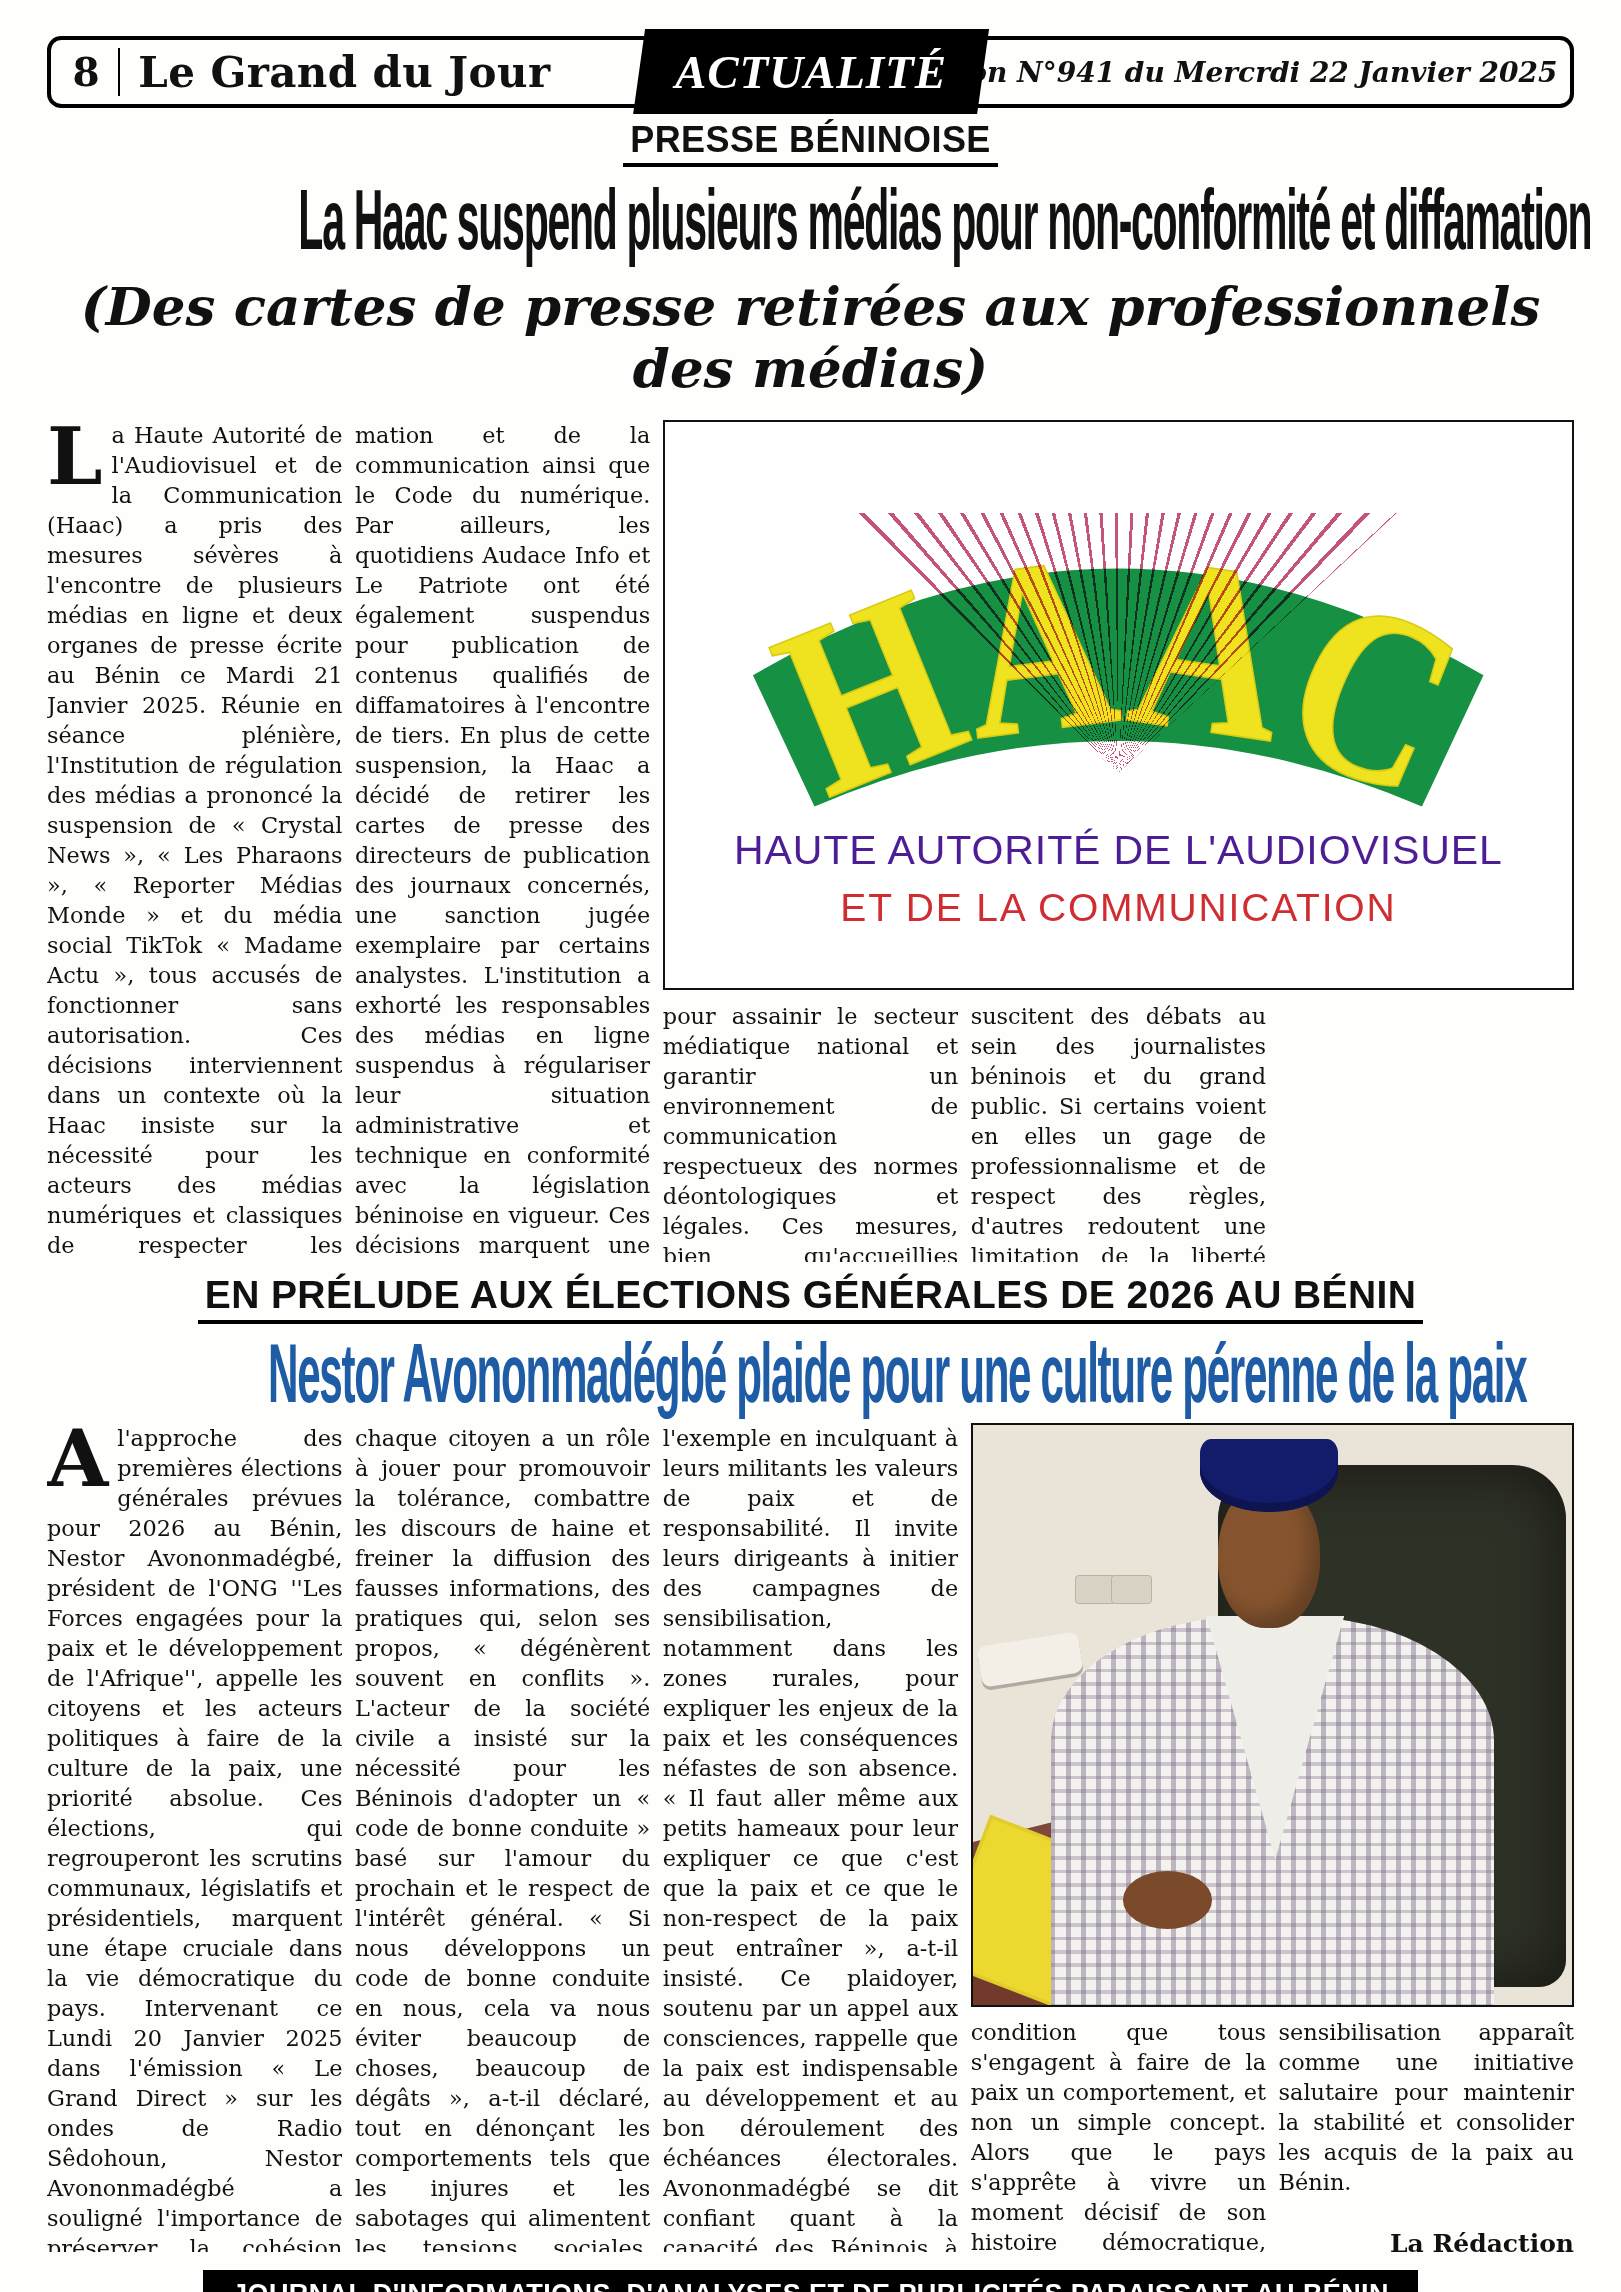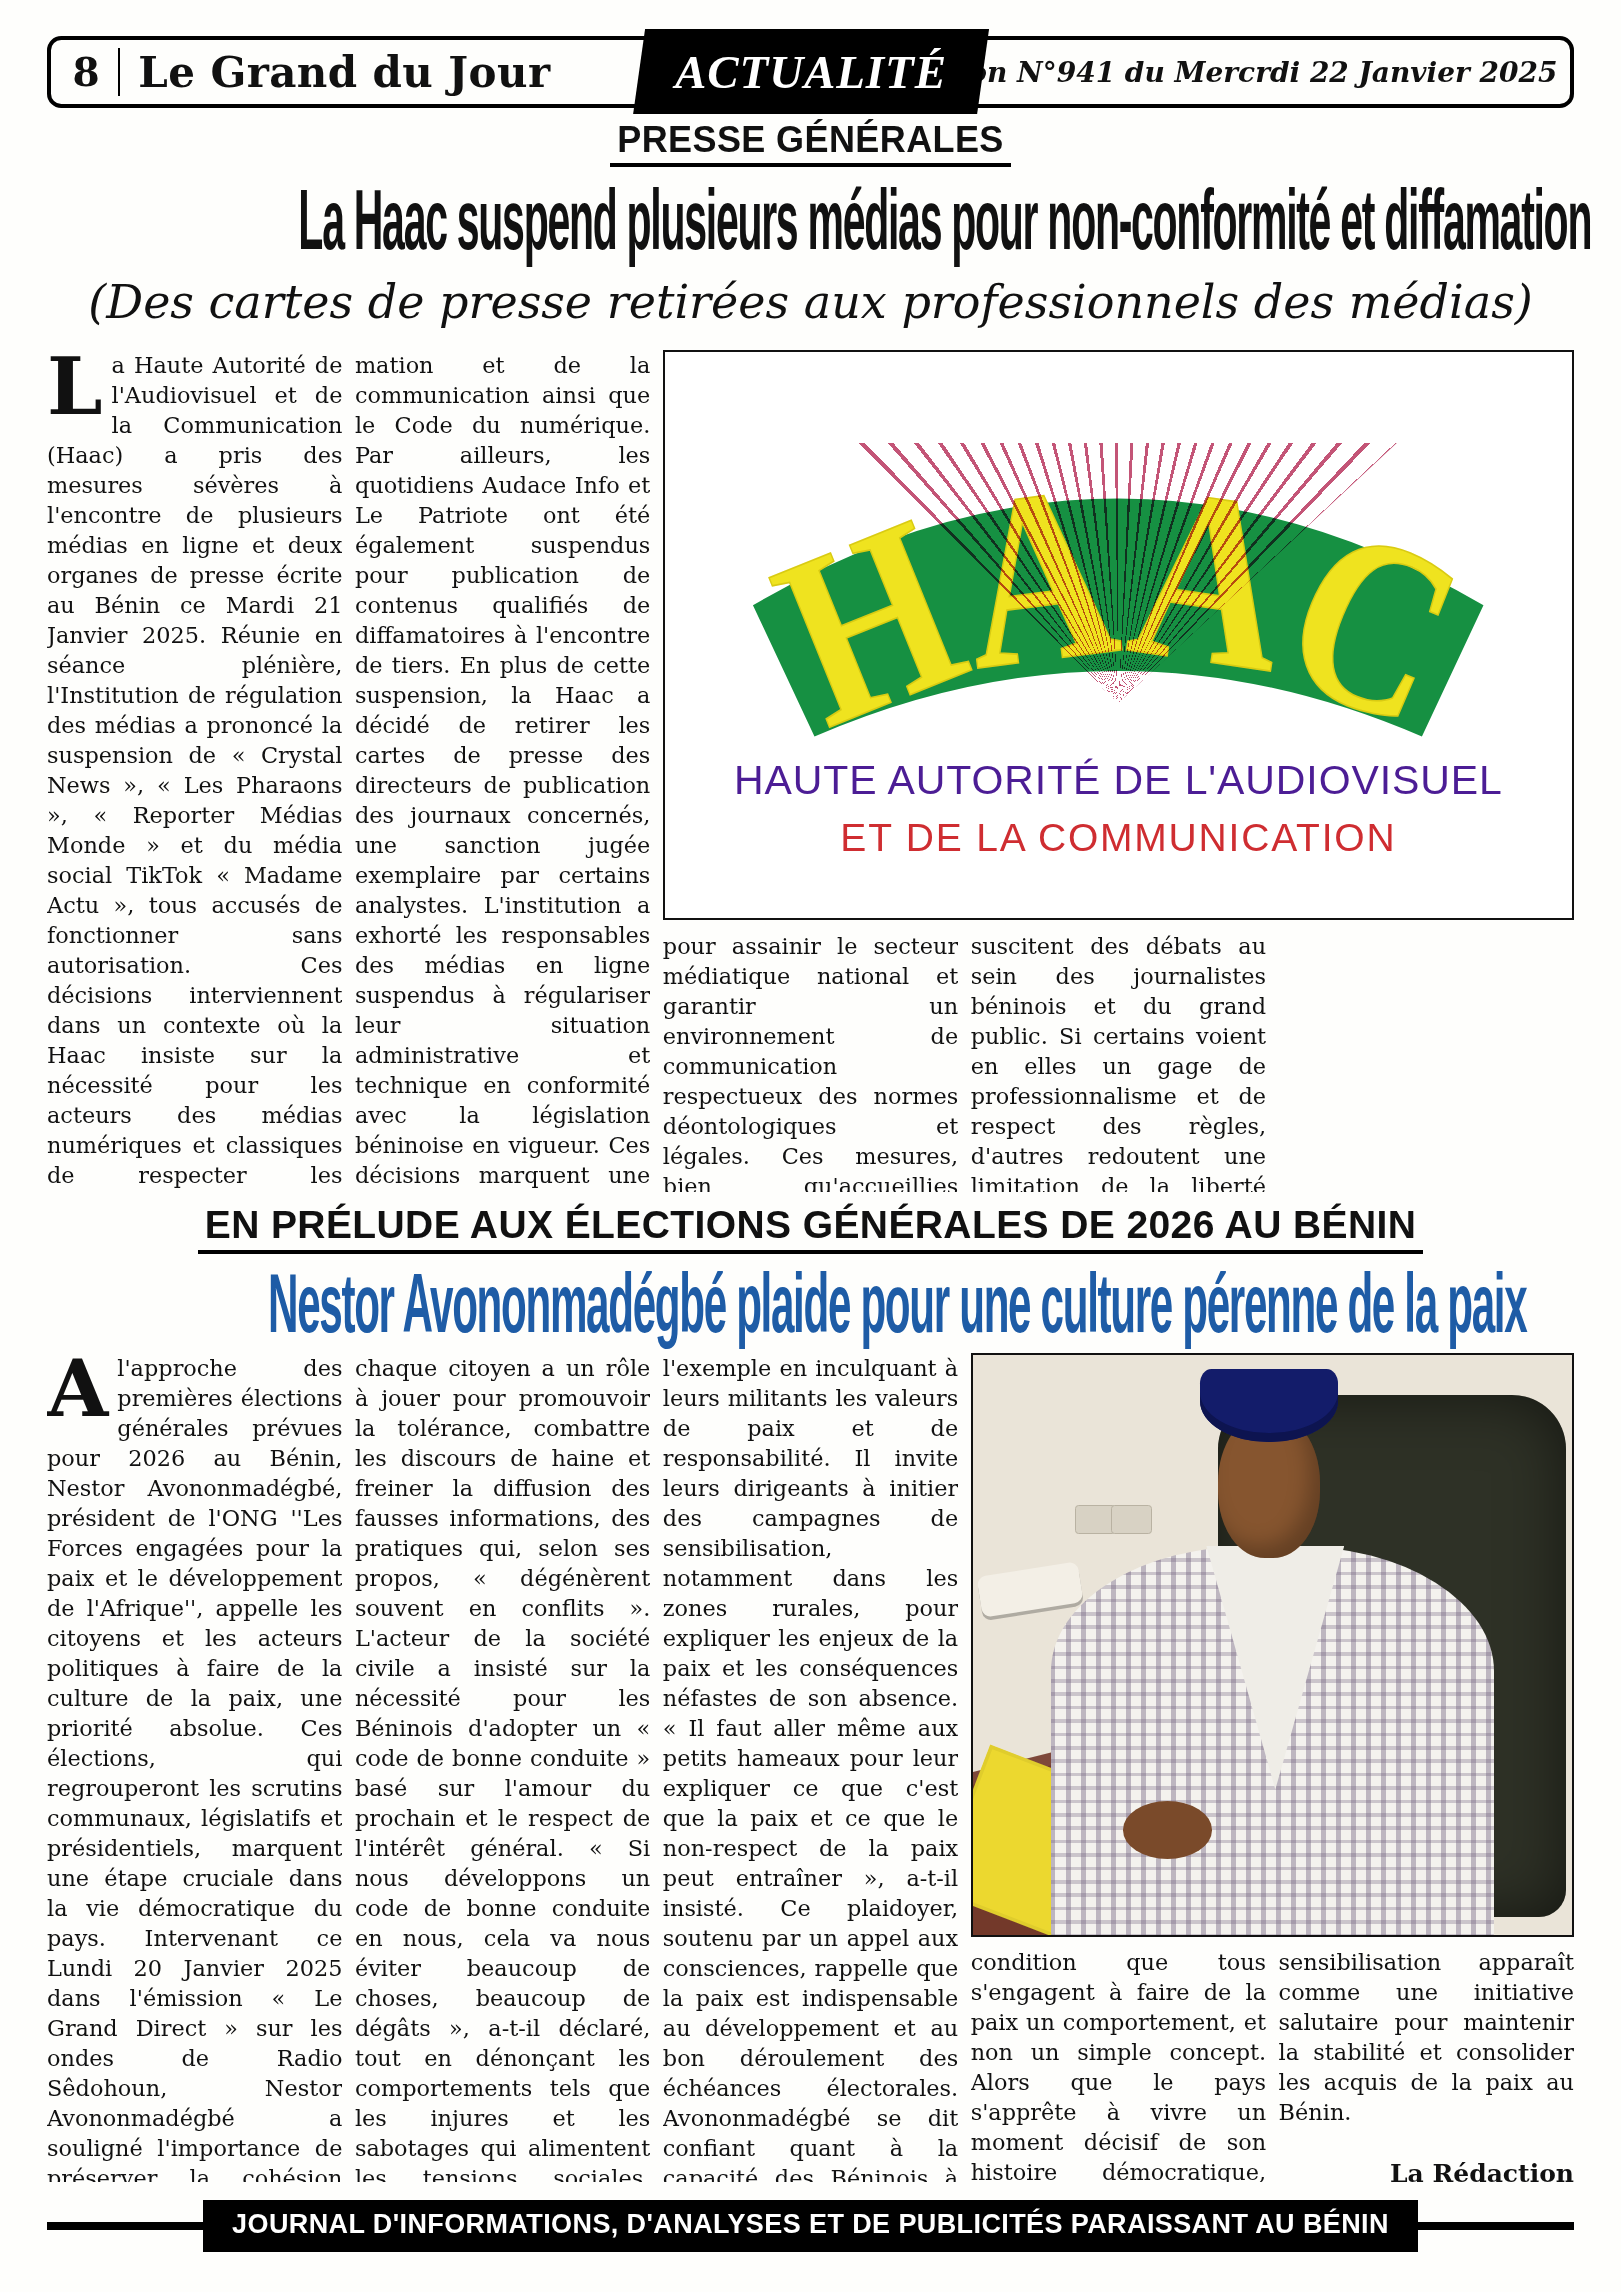--- a/index.html
+++ b/index.html
@@ -22,21 +22,21 @@
   .kickerwrap{text-align:center;margin-top:10.7px;}
   .kicker{display:inline-block;font-family:"Liberation Sans",sans-serif;font-weight:800;
         font-size:36px;border-bottom:4.5px solid #000;padding:0 7.2px 2.7px;letter-spacing:0.4px;}
   .kicker2{font-size:39px;}
   .hlwrap{text-align:center;height:93px;overflow:visible;margin-top:1.8px;}
   .hl{display:inline-block;white-space:nowrap;font-family:"Liberation Sans",sans-serif;
         font-weight:800;font-size:57px;letter-spacing:-1.8px;transform:scale(.72,1.5);
         transform-origin:center top;}
   .hl2wrap{height:90px;}
   .hl-blue{color:#1e5ca6;transform:scale(.74,1.45);}
-  .subhead{text-align:center;font-style:italic;font-weight:400;font-size:46px;margin:12.5px 0 21.5px;}
+  .subhead{text-align:center;font-style:italic;font-weight:700;font-size:53px;margin:12.5px 0 21.5px;}
 
   
   .art{display:grid;grid-template-columns:repeat(5,1fr);gap:12.5px;}
   .art1{height:842px;}
   .art2{height:829px;margin-top:7.2px;}
   .body{font-size:22.4px;line-height:30px;text-align:justify;overflow:hidden;height:100%;}
   .dropcap{float:left;font-size:79px;line-height:61px;padding:5.4px 9px 0 0;font-weight:700;}
   .rb3{grid-column:3/6;display:flex;flex-direction:column;gap:10.7px;min-height:0;}
   .rb2{grid-column:4/6;display:flex;flex-direction:column;gap:10.7px;min-height:0;}
   .threecols{flex:1;display:grid;grid-template-columns:repeat(3,1fr);gap:12.5px;overflow:hidden;}
@@ -99,21 +99,21 @@
     <div class="pgnum">8</div>
     <div class="vdiv"></div>
     <div class="masthead">Le Grand du Jour</div>
     <div class="badge">
       <span>ACTUALITÉ</span>
     </div>
     <div class="issue">Parution N°941 du Mercrdi 22 Janvier 2025</div>
   </header>
 
   <div class="kickerwrap">
-    <span class="kicker">PRESSE GÉNÉRALES</span>
+    <span class="kicker">PRESSE BÉNINOISE</span>
   </div>
   <div class="hlwrap">
     <h1 class="hl" style="margin:0;">La Haac suspend plusieurs médias pour non-conformité et diffamation</h1>
   </div>
   <div class="subhead">(Des cartes de presse retirées aux professionnels des médias)</div>
 
   <section class="art art1">
     <div class="body">
       <span class="dropcap">L</span><span>a Haute Autorité de l'Audiovisuel et de la Communication (Haac) a pris des mesures sévères à l'encontre de plusieurs médias en ligne et deux organes de presse écrite au Bénin ce Mardi 21 Janvier 2025. Réunie en séance plénière, l'Institution de régulation des médias a prononcé la suspension de « Crystal News », « Les Pharaons », « Reporter Médias Monde » et du média social TikTok « Madame Actu », tous accusés de fonctionner sans autorisation. Ces décisions interviennent dans un contexte où la Haac insiste sur la nécessité pour les acteurs des médias numériques et classiques de respecter les dispositions légales en vigueur, notamment le Code de l'infor-</span>
     </div>

